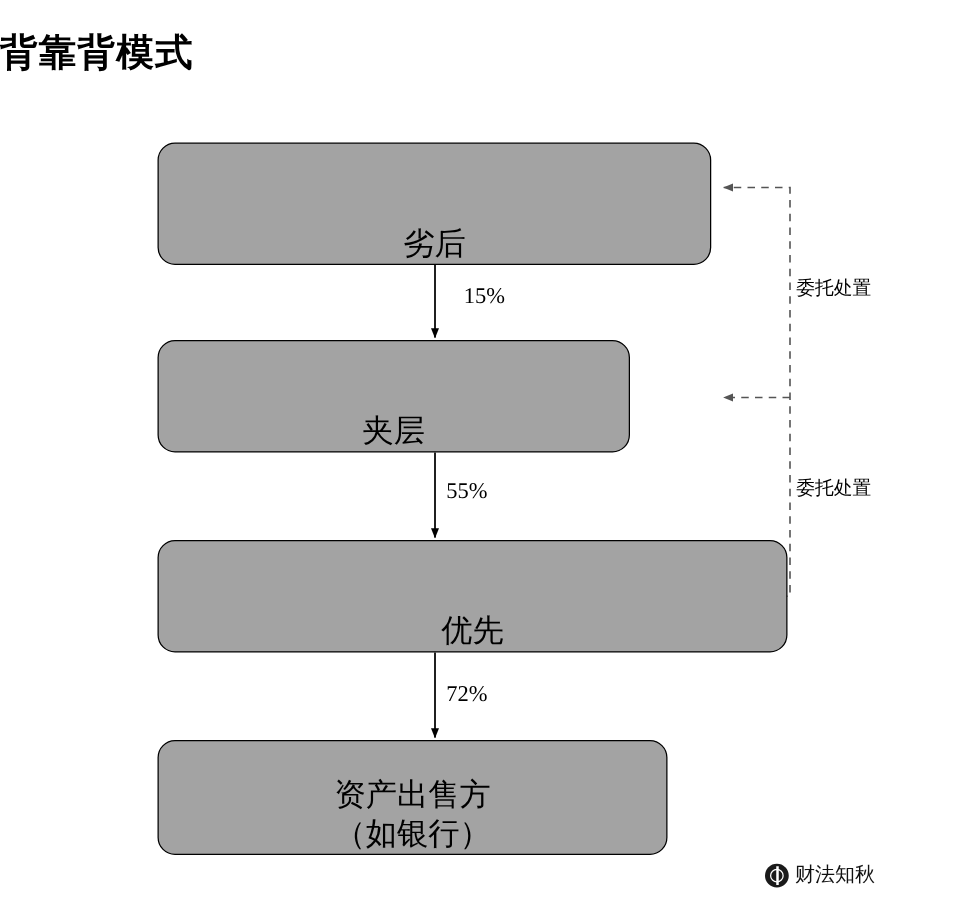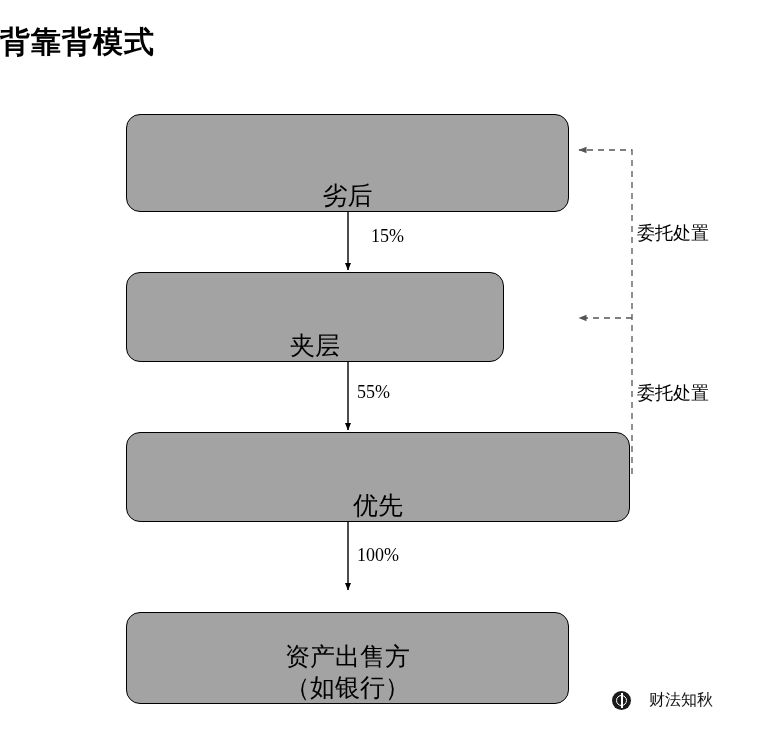--- a/index.html
+++ b/index.html
@@ -42,49 +42,49 @@
     justify-content: center;
     text-align: center;
     font-size: 25px;
     font-family: "Liberation Serif", serif;
     line-height: 1.25;
     white-space: pre-line;
   }
   .node-liehou  { left: 126px; top: 114px; width: 443px; height: 98px; }
   .node-jiaceng { left: 126px; top: 272px; width: 378px; height: 90px; }
   .node-youxian { left: 126px; top: 432px; width: 504px; height: 90px; }
-  .node-seller  { left: 126px; top: 592px; width: 443px; height: 92px; margin-top: 20px; }
+  .node-seller  { left: 126px; top: 592px; width: 408px; height: 92px; }
 
   .edge-label {
     position: absolute;
     font-size: 18px;
     font-family: "Liberation Serif", serif;
     white-space: nowrap;
   }
   .lbl-15   { left: 357px; top: 226px; margin-left: 14px; }
   .lbl-30   { left: 357px; top: 382px; }
   .lbl-100  { left: 357px; top: 545px; }
 
   .side-label {
     position: absolute;
-    font-size: 18px;
+    font-size: 15px;
     font-family: "Liberation Serif", serif;
     white-space: nowrap;
     text-align: center;
   }
   .side-1 { left: 637px; top: 221px; }
   .side-2 { left: 637px; top: 381px; }
 
   .watermark {
     position: absolute;
     left: 612px;
     top: 690px;
     display: flex;
     align-items: center;
-    gap: 18px;
+    gap: 5px;
     font-size: 16px;
     font-family: "Liberation Serif", serif;
     color: #111111;
   }
   .wm-logo {
     width: 19px;
     height: 19px;
     border-radius: 50%;
     background: #1a1a1a;
     position: relative;
@@ -142,21 +142,21 @@
   <div class="node node-youxian">
     <span>优先</span>
   </div>
   <div class="node node-seller">
     <span>资产出售方
 （如银行）</span>
   </div>
 
   <div class="edge-label lbl-15">15%</div>
   <div class="edge-label lbl-30">55%</div>
-  <div class="edge-label lbl-100">100%</div>
+  <div class="edge-label lbl-100">72%</div>
 
   <div class="side-label side-1">委托处置</div>
   <div class="side-label side-2">委托处置</div>
 
   <div class="watermark">
     <span class="wm-logo"></span>
     <span>财法知秋</span>
   </div>
 
 </div>

